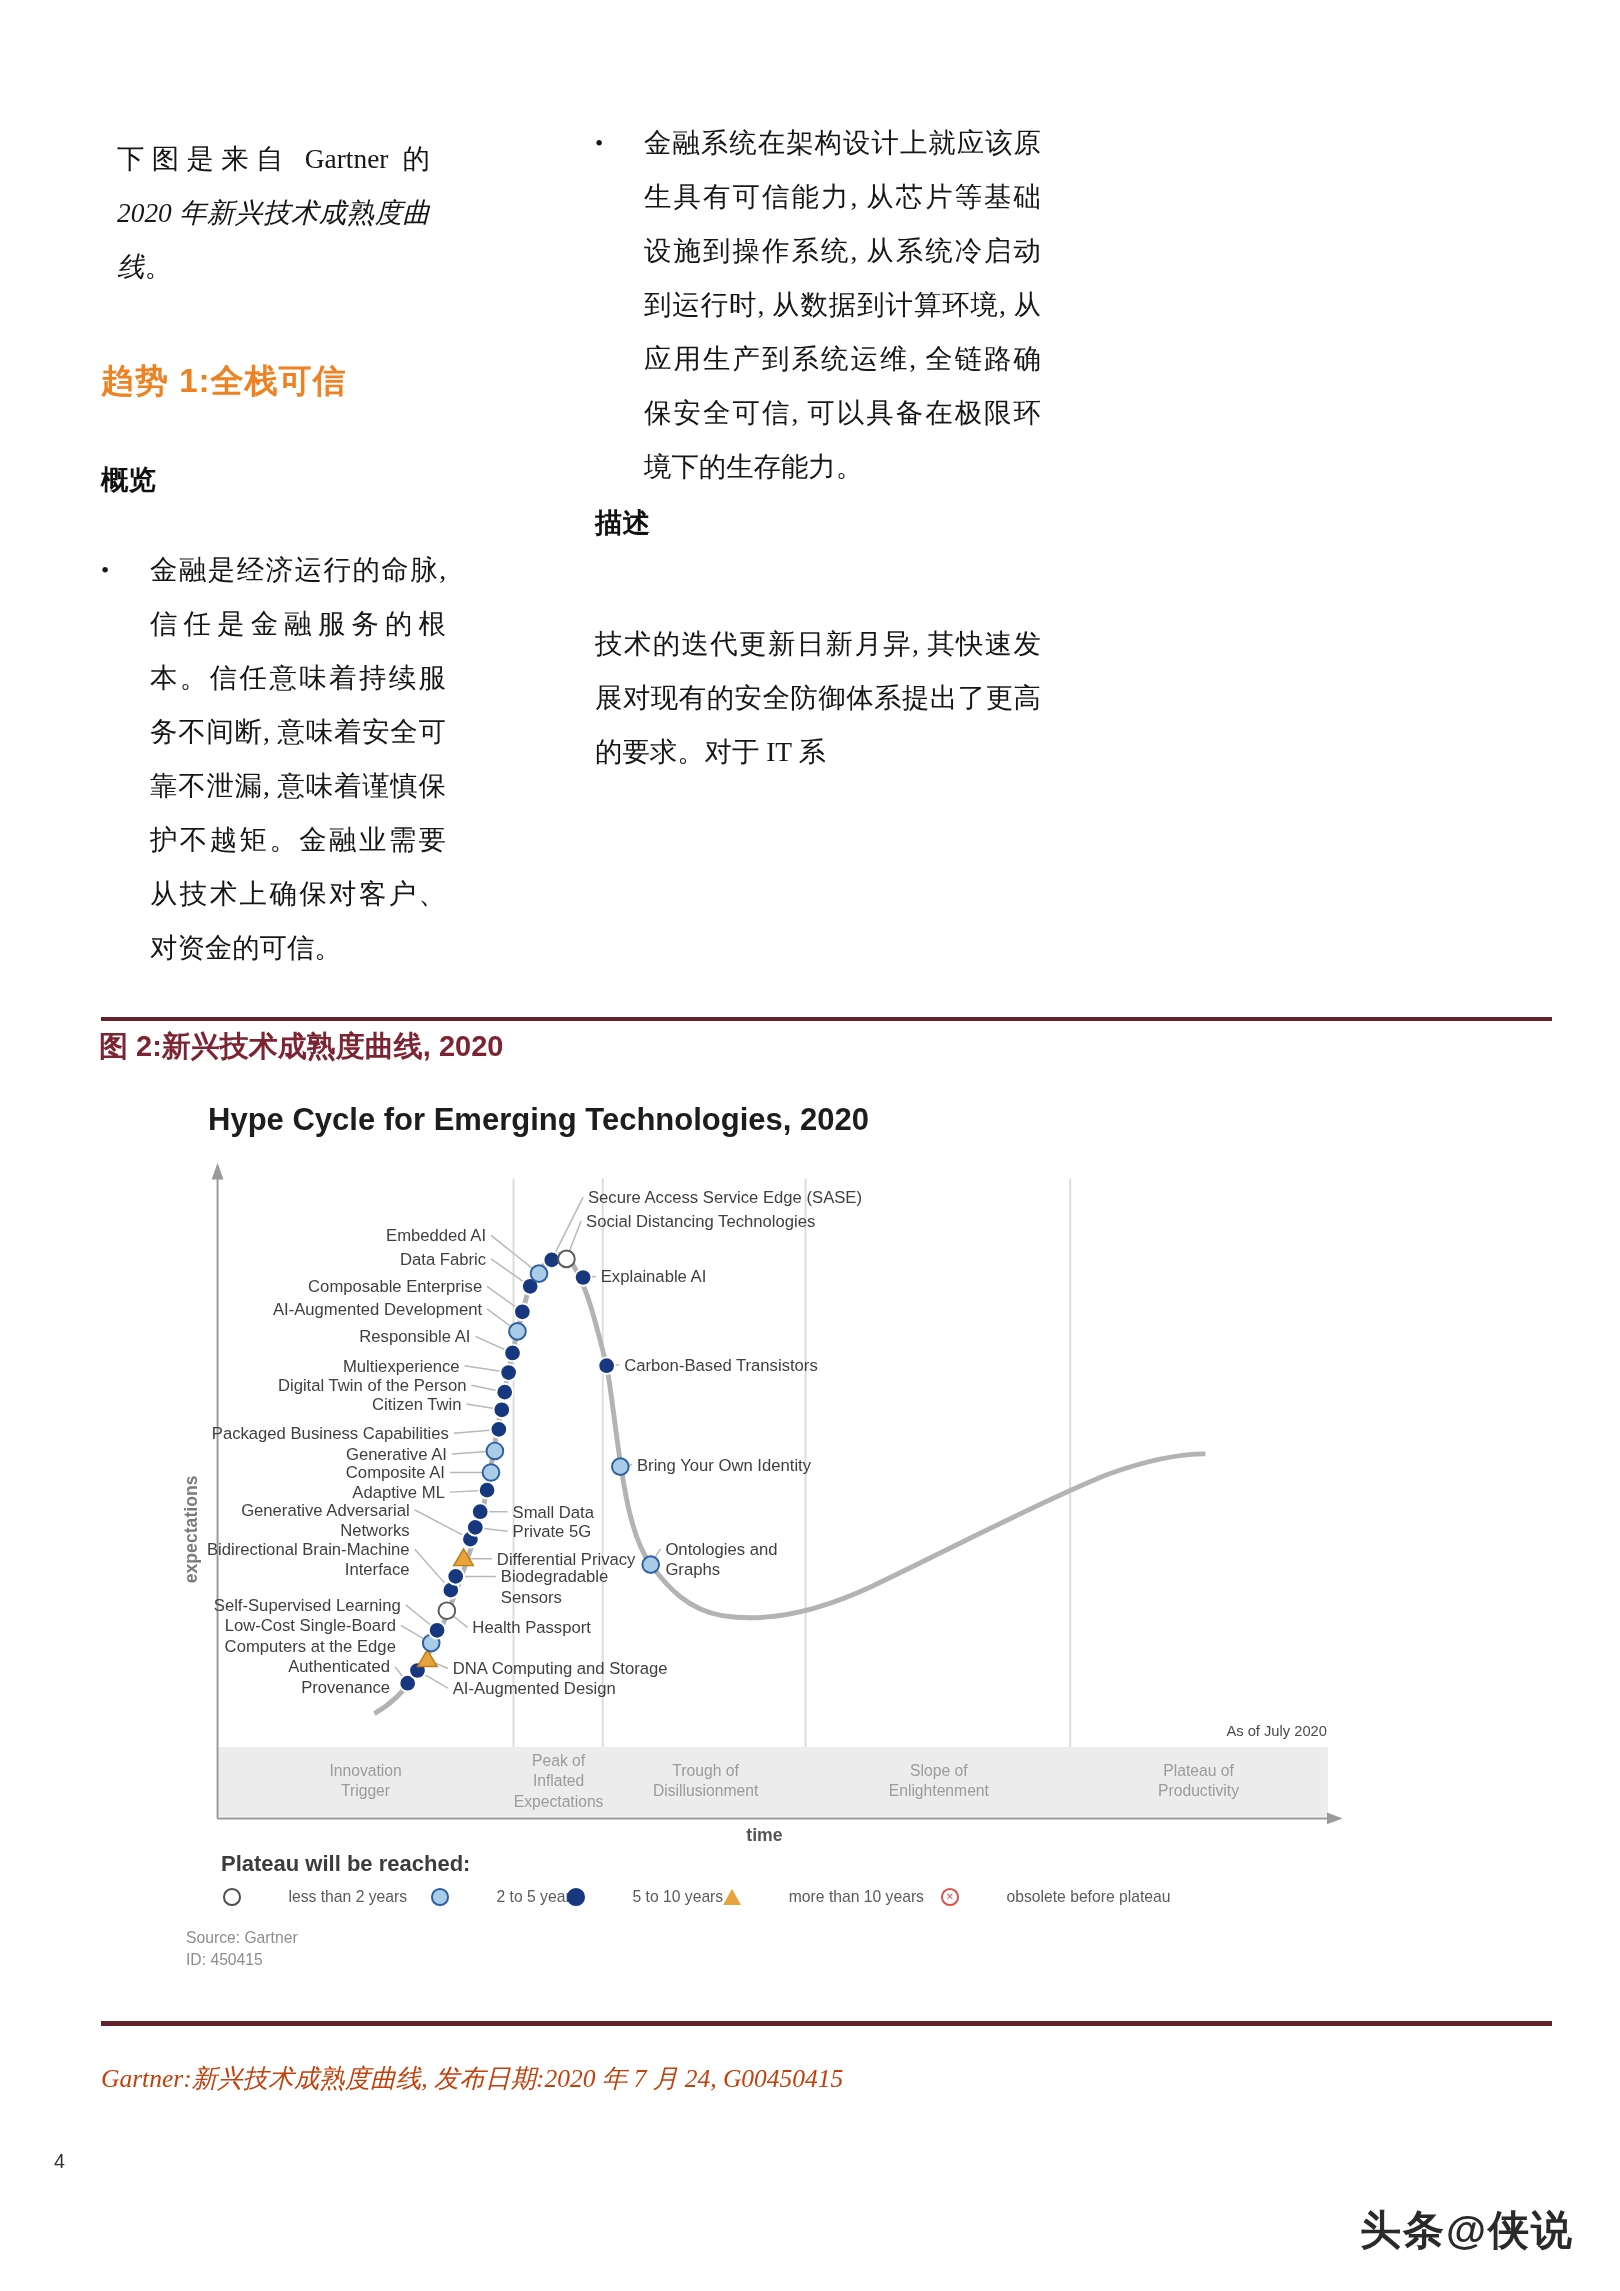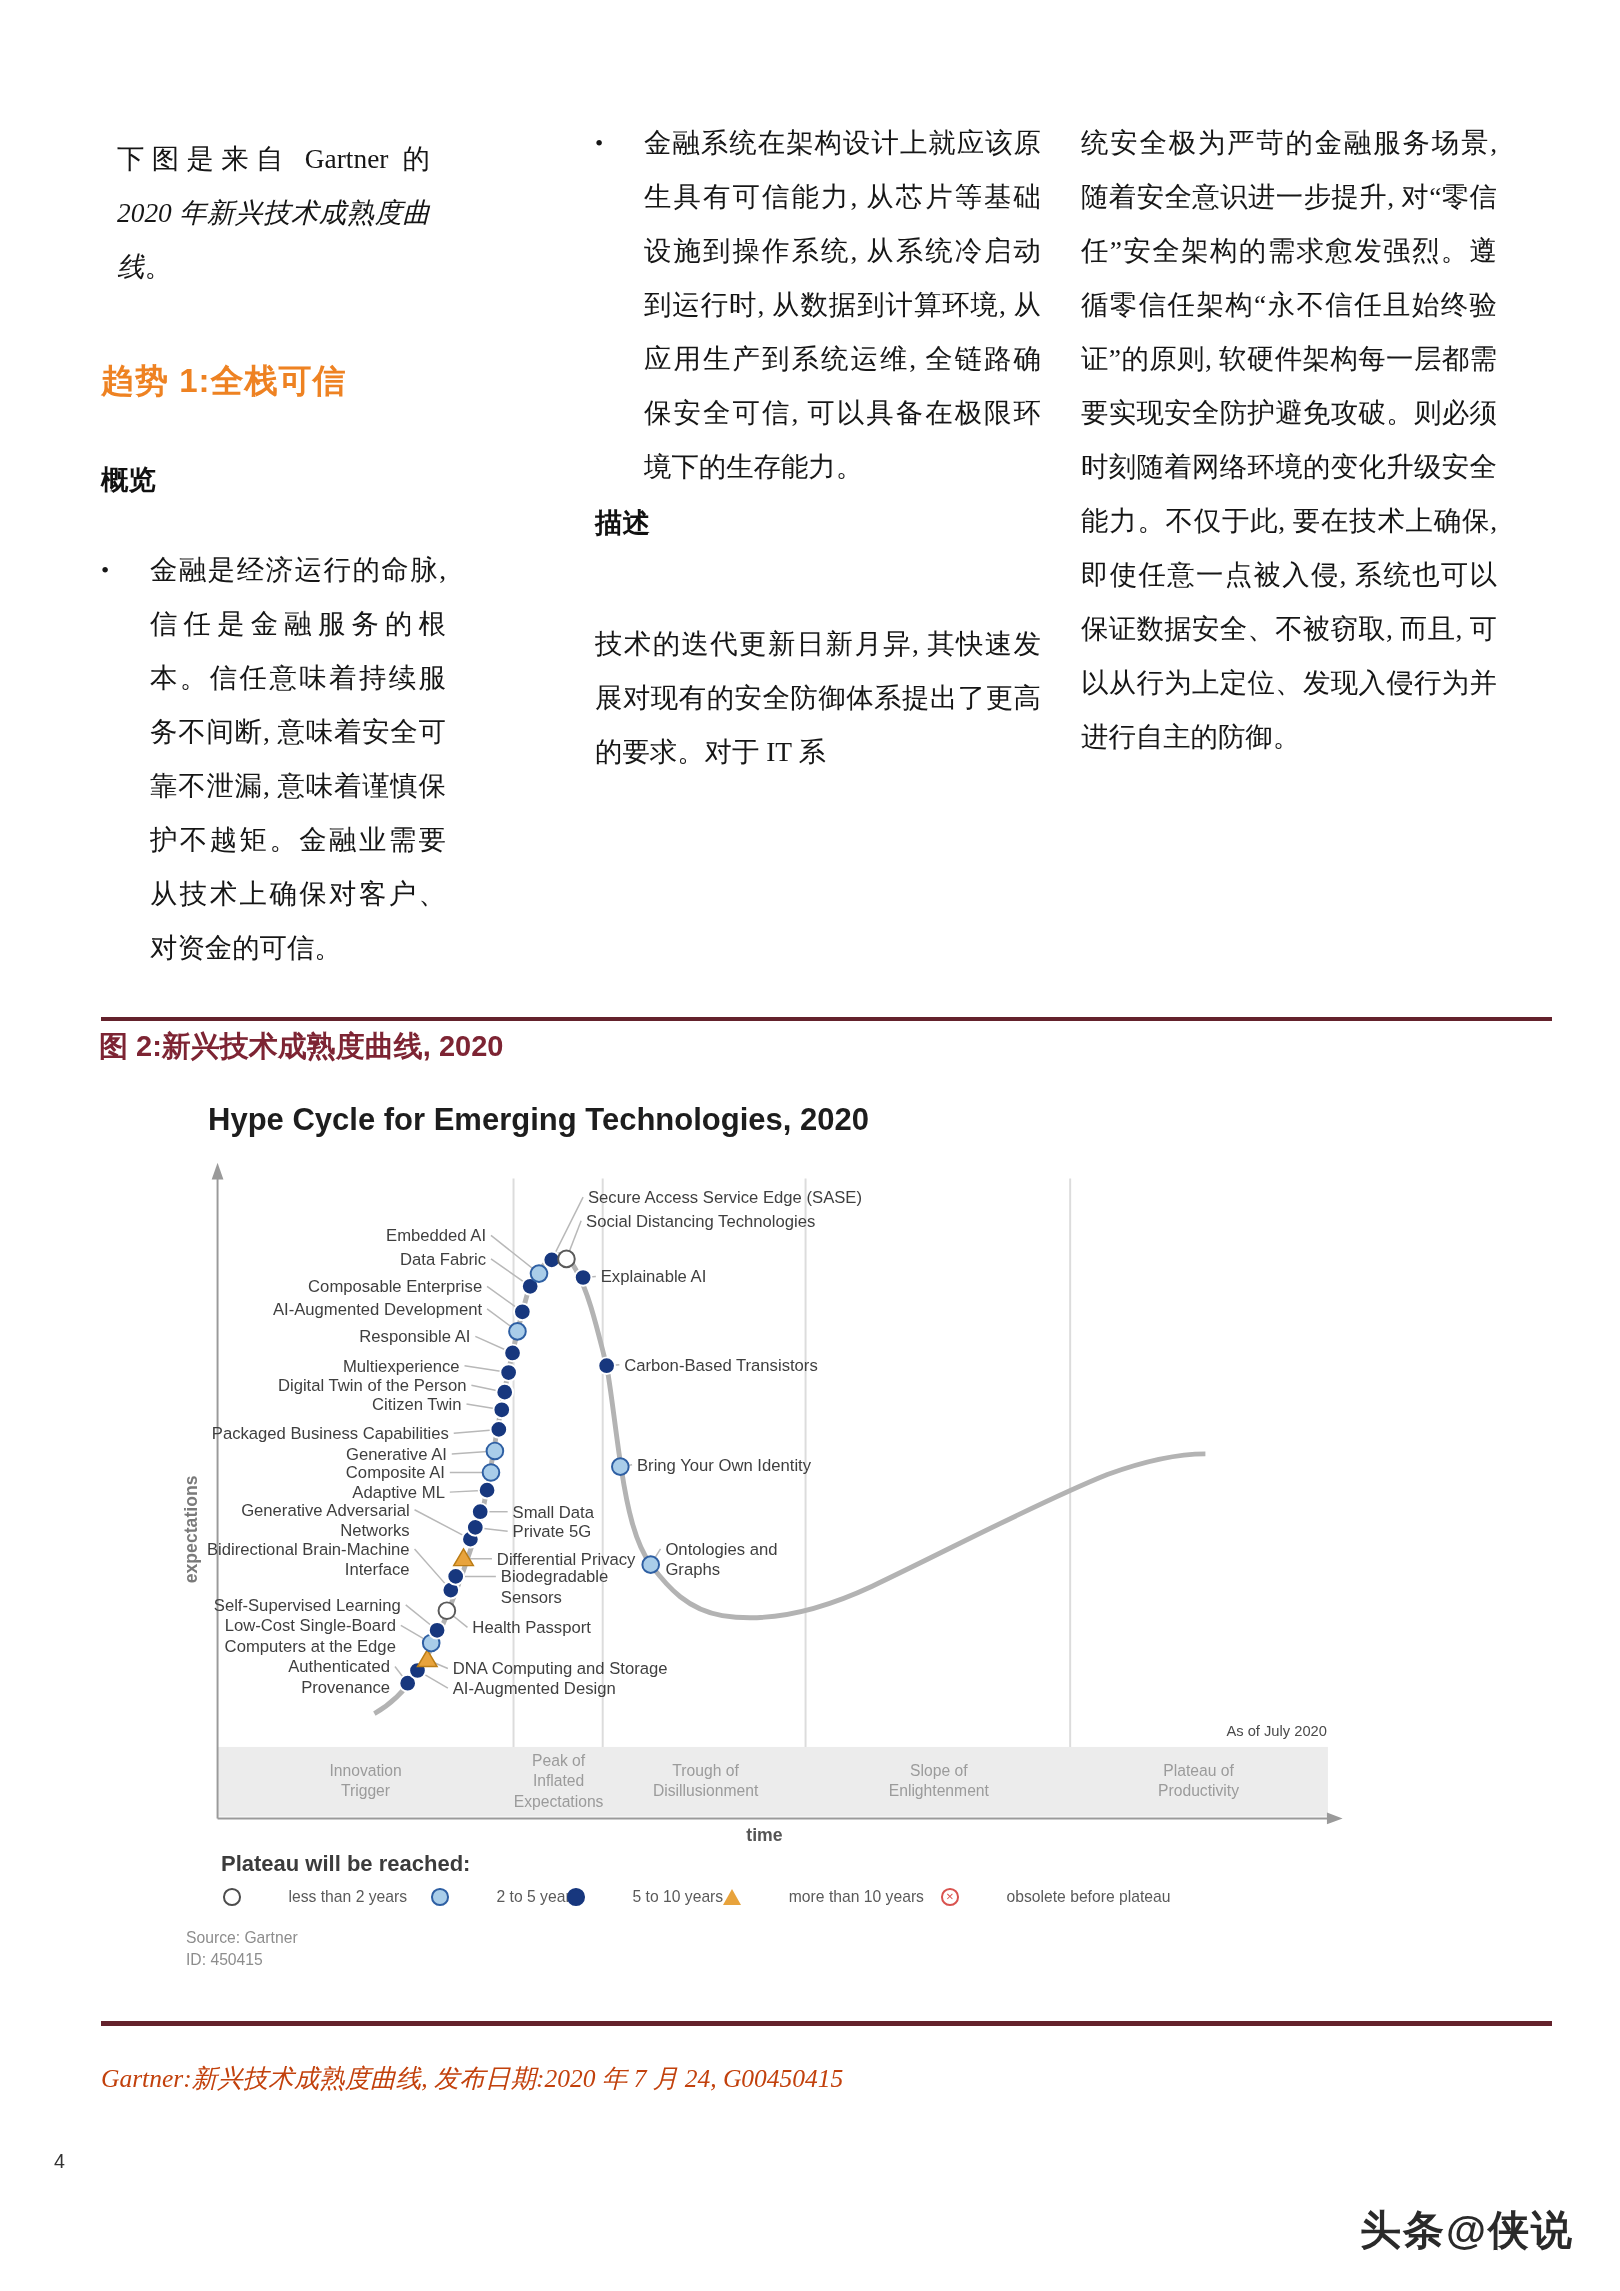--- a/index.html
+++ b/index.html
@@ -69,23 +69,20 @@
 
   <div class="col" id="col2">
     <div class="bullet">
       <span class="dot">•</span>
       <span class="bt">金融系统在架构设计上就应该原生具有可信能力, 从芯片等基础设施到操作系统, 从系统冷启动到运行时, 从数据到计算环境, 从应用生产到系统运维, 全链路确保安全可信, 可以具备在极限环境下的生存能力。</span>
     </div>
     <h3 class="sub-h">描述</h3>
     <p class="desc-p">技术的迭代更新日新月异, 其快速发展对现有的安全防御体系提出了更高的要求。对于 IT 系</p>
   </div>
 
-  <div class="col" id="col3">
-    <p class="para">统安全极为严苛的金融服务场景, 随着安全意识进一步提升, 对“零信任”安全架构的需求愈发强烈。遵循零信任架构“永不信任且始终验证”的原则, 软硬件架构每一层都需要实现安全防护避免攻破。则必须时刻随着网络环境的变化升级安全能力。不仅于此, 要在技术上确保, 即使任意一点被入侵, 系统也可以保证数据安全、不被窃取, 而且, 可以从行为上定位、发现入侵行为并进行自主的防御。</p>
-  </div>
 
   <div class="rule" id="rule-top"></div>
   <div class="fig-label">图 2:新兴技术成熟度曲线, 2020</div>
 
   <div class="figure">
     <div class="chart-title">Hype Cycle for Emerging Technologies, 2020</div>
     <svg id="hype-svg" width="1372" height="702" viewBox="0 0 1400 716">
         <rect x="122" y="612" width="1133" height="71" fill="#ececec"></rect>
         <line x1="424" y1="32" x2="424" y2="612" stroke="#dcdcdc" stroke-width="2"></line>
         <line x1="515" y1="32" x2="515" y2="612" stroke="#dcdcdc" stroke-width="2"></line>

